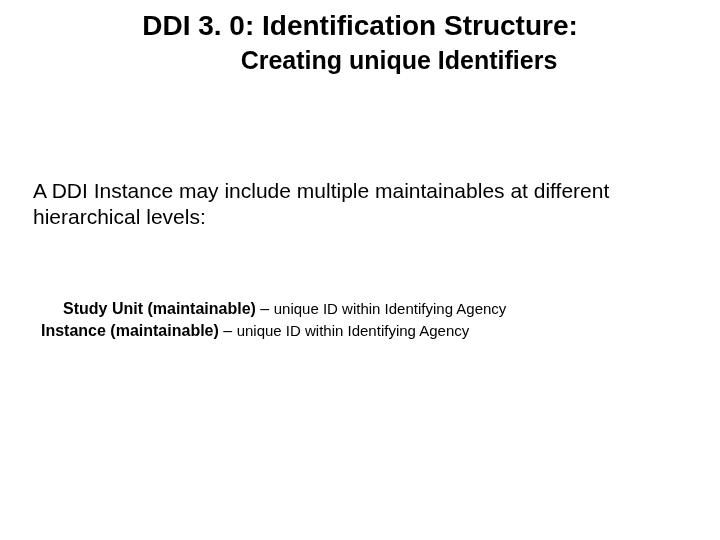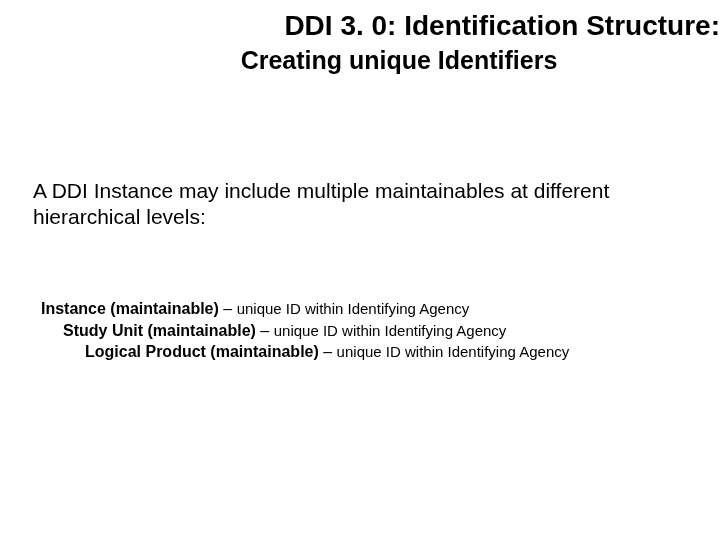--- a/index.html
+++ b/index.html
@@ -15,21 +15,21 @@
     position: relative;
     width: 720px;
     height: 540px;
     box-sizing: border-box;
   }
   .title {
     position: absolute;
     top: 10px;
     left: 0;
     width: 720px;
-    text-align: right;
+    text-align: center;
     font-weight: bold;
     font-size: 28px;
     line-height: 1.15;
   }
   .subtitle {
     position: absolute;
     top: 46px;
     left: 0;
     width: 720px;
     text-align: center;
@@ -68,24 +68,21 @@
 <body>
 
 <div class="slide">
 
   <div class="title">DDI 3. 0: Identification Structure:</div>
   <div class="subtitle">Creating unique Identifiers</div>
 
   <div class="intro">A DDI Instance may include multiple maintainables at different hierarchical levels:</div>
 
   <div class="hier">
-    <div class="row i0">
-      <span class="label">Instance (maintainable)</span><span class="dash"> – </span><span class="desc">unique ID within Identifying Agency</span>
-    </div>
     <div class="row i1">
       <span class="label">Study Unit (maintainable)</span><span class="dash"> – </span><span class="desc">unique ID within Identifying Agency</span>
     </div>
-    <div class="row i2">
-      <span class="label">Logical Product (maintainable)</span><span class="dash"> – </span><span class="desc">unique ID within Identifying Agency</span>
+    <div class="row i0">
+      <span class="label">Instance (maintainable)</span><span class="dash"> – </span><span class="desc">unique ID within Identifying Agency</span>
     </div>
   </div>
 
 </div>
 
 </body></html>

